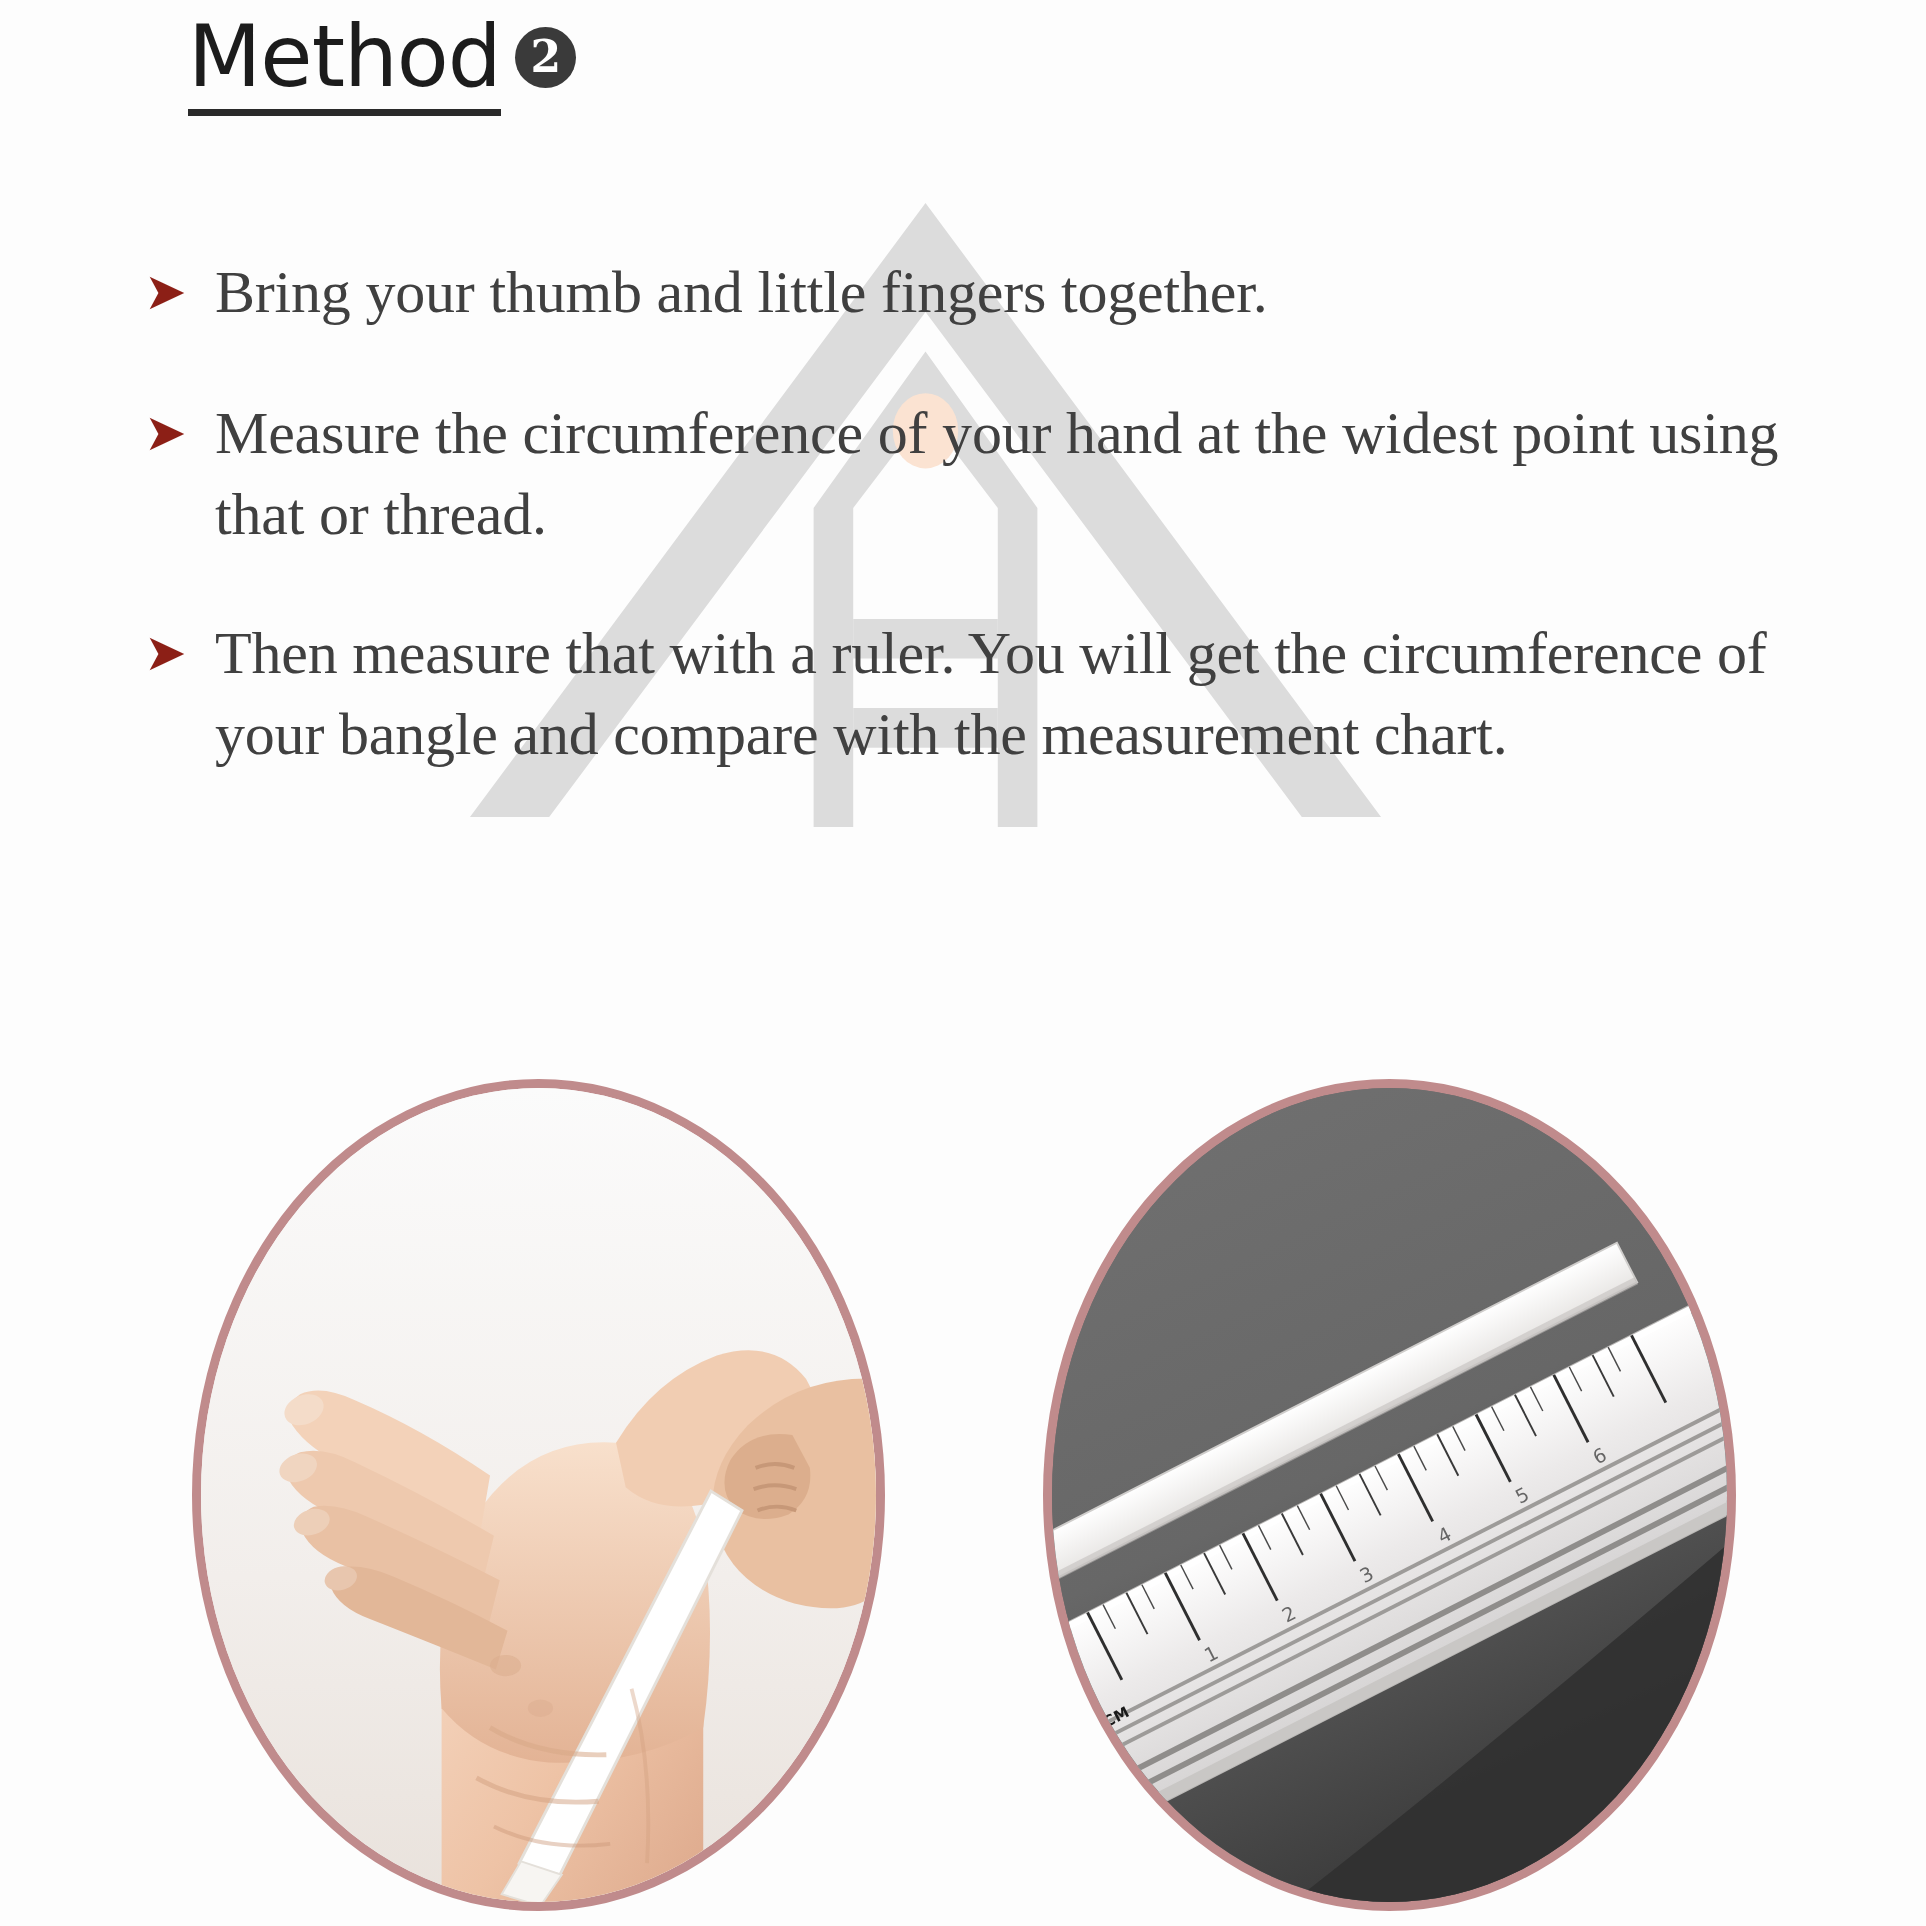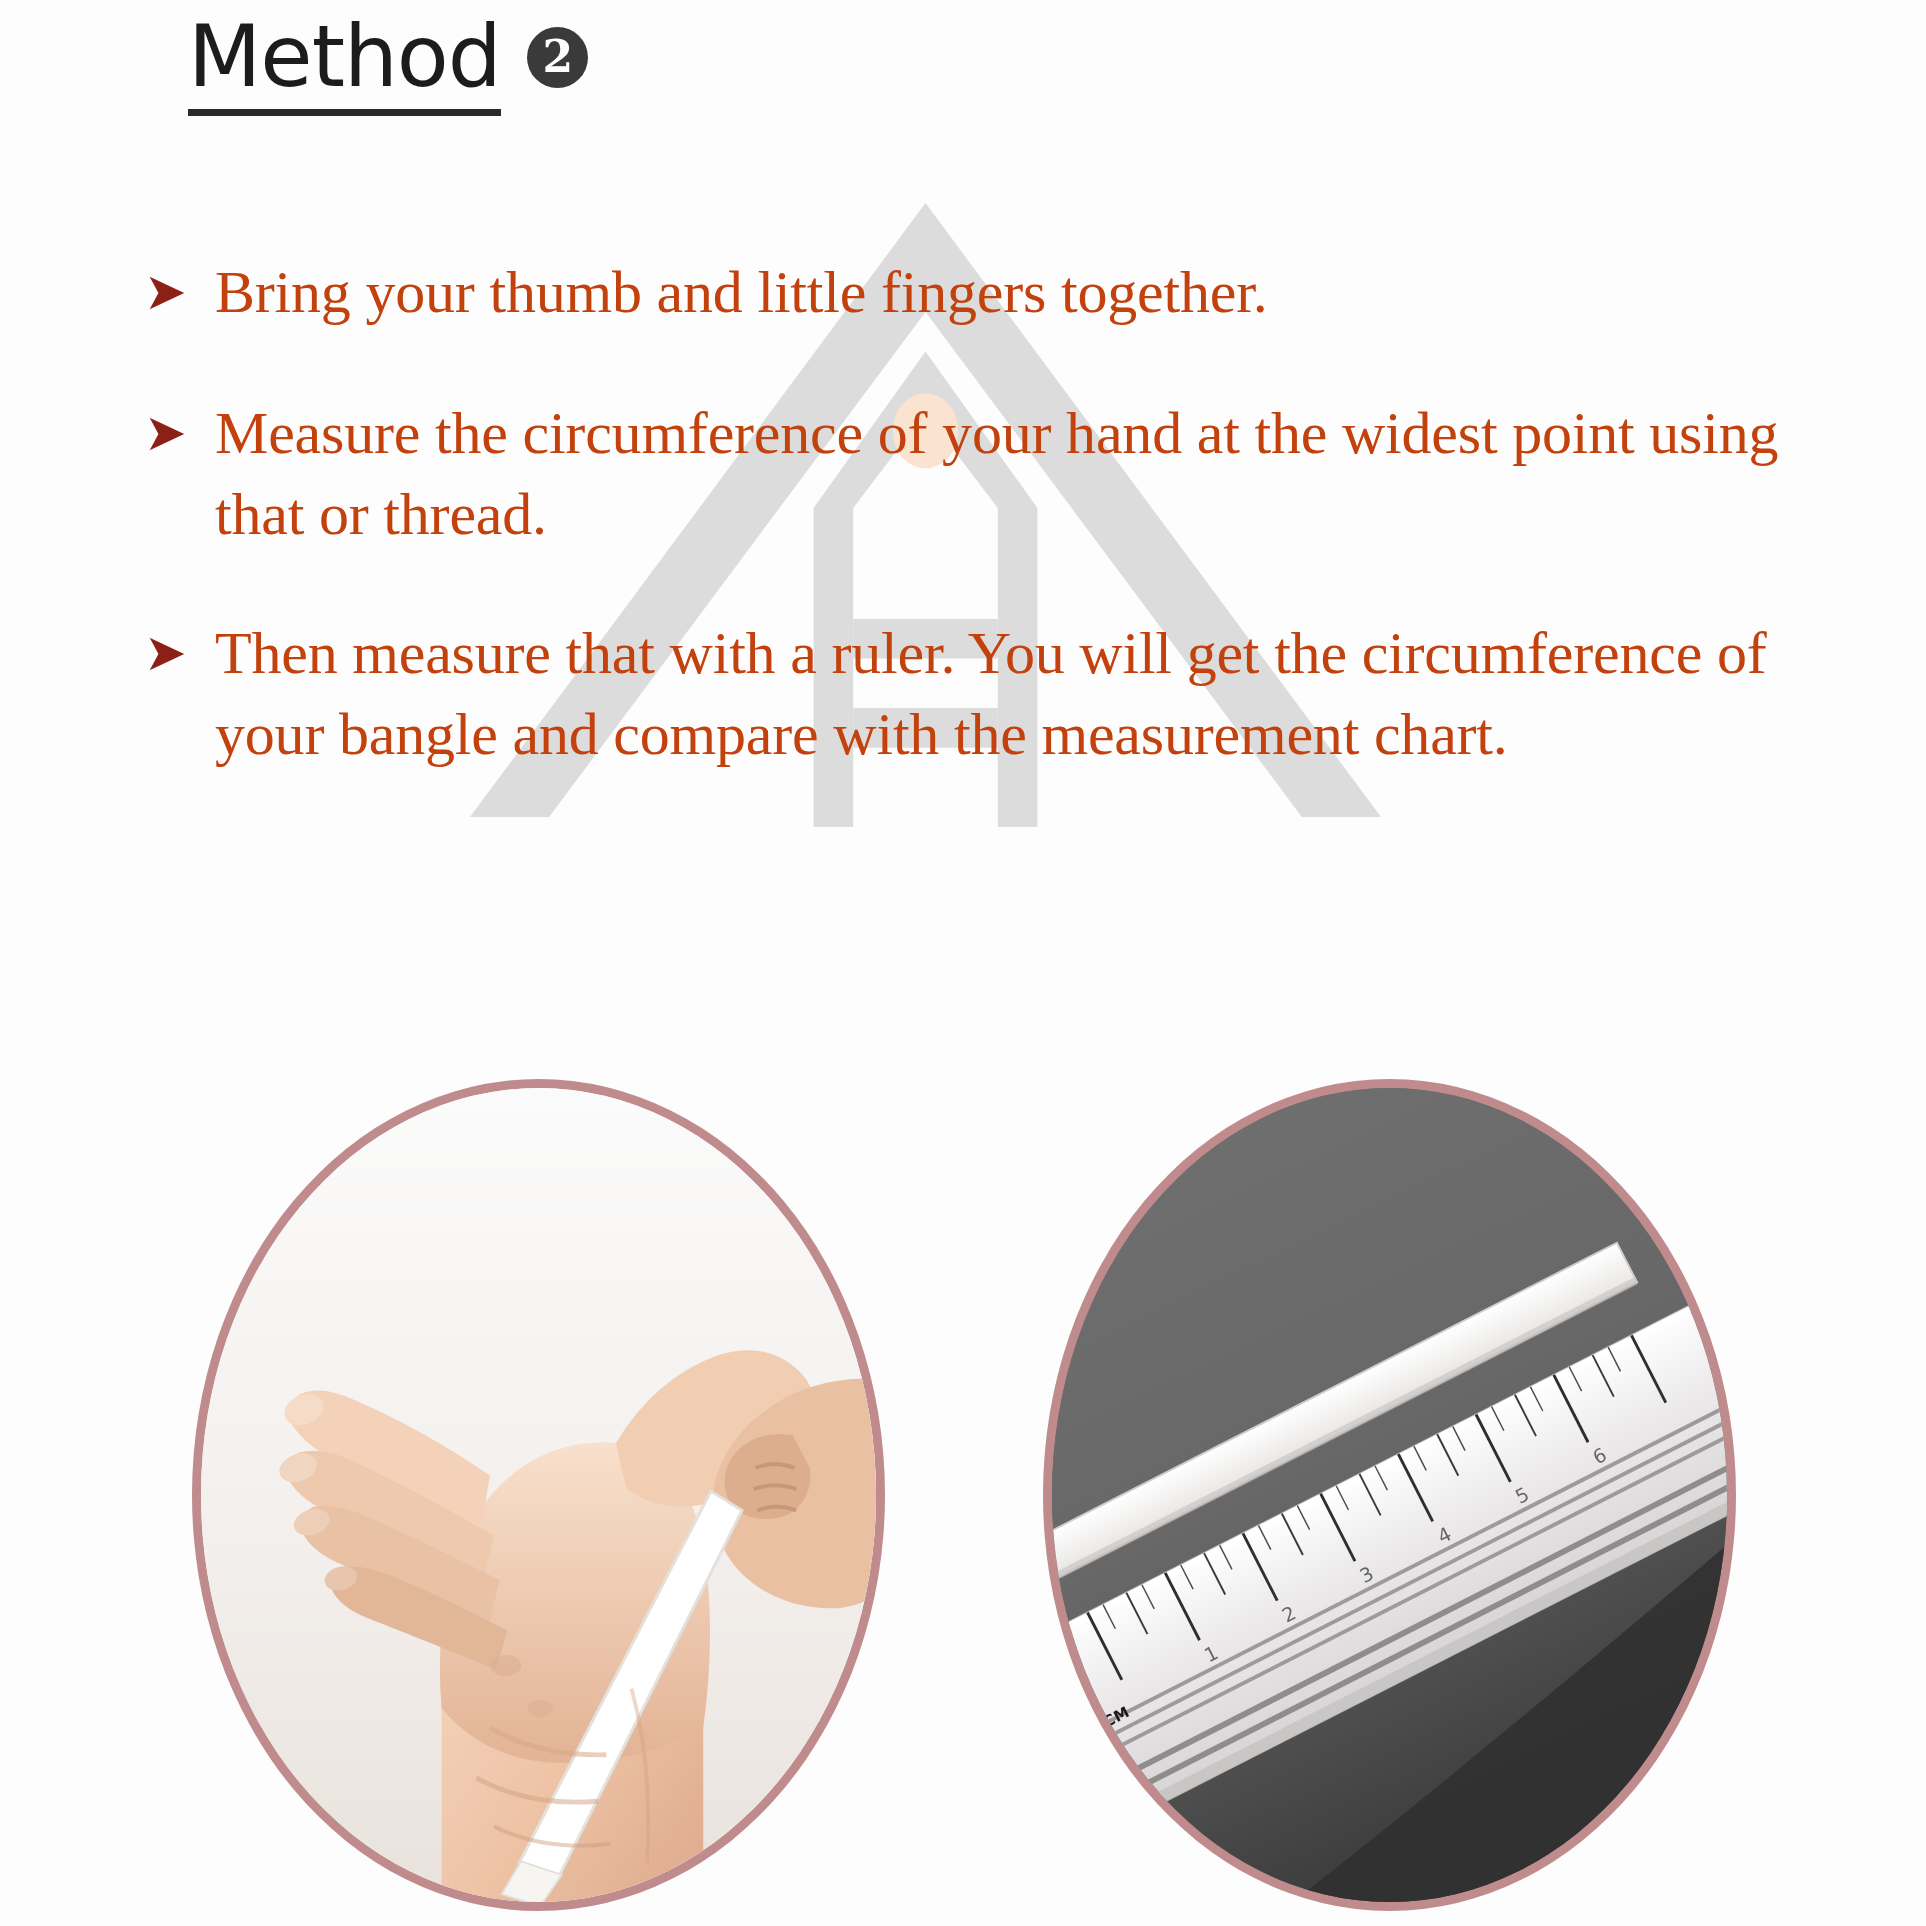--- a/index.html
+++ b/index.html
@@ -33,21 +33,21 @@
   }
 
   
   .heading-wrap {
     position: absolute;
     left: 188px;
     top: 12px;
     z-index: 3;
     display: flex;
     align-items: center;
-    gap: 26px;
+    gap: 14px;
   }
   .heading-text {
     font-family: "DejaVu Sans", sans-serif;
     font-size: 85px;
     font-weight: 400;
     color: #1c1c1c;
     letter-spacing: -1px;
     line-height: 1.05;
     border-bottom: 7px solid #2a2a2a;
     padding-bottom: 8px;
@@ -89,21 +89,21 @@
     color: #8c1f16;
     font-size: 51px;
     line-height: 1;
     font-family: "DejaVu Sans", sans-serif;
   }
   .bullet-text {
     flex: 1 1 auto;
     font-family: "Liberation Serif", serif;
     font-size: 60px;
     line-height: 1.34;
-    color: #c2410c;
+    color: #404040;
     letter-spacing: -0.2px;
   }
   .bullet-row.b2 { margin-bottom: 59px; }
 
   
   .photos {
     position: absolute;
     left: 0;
     top: 1079px;
     width: 1927px;

